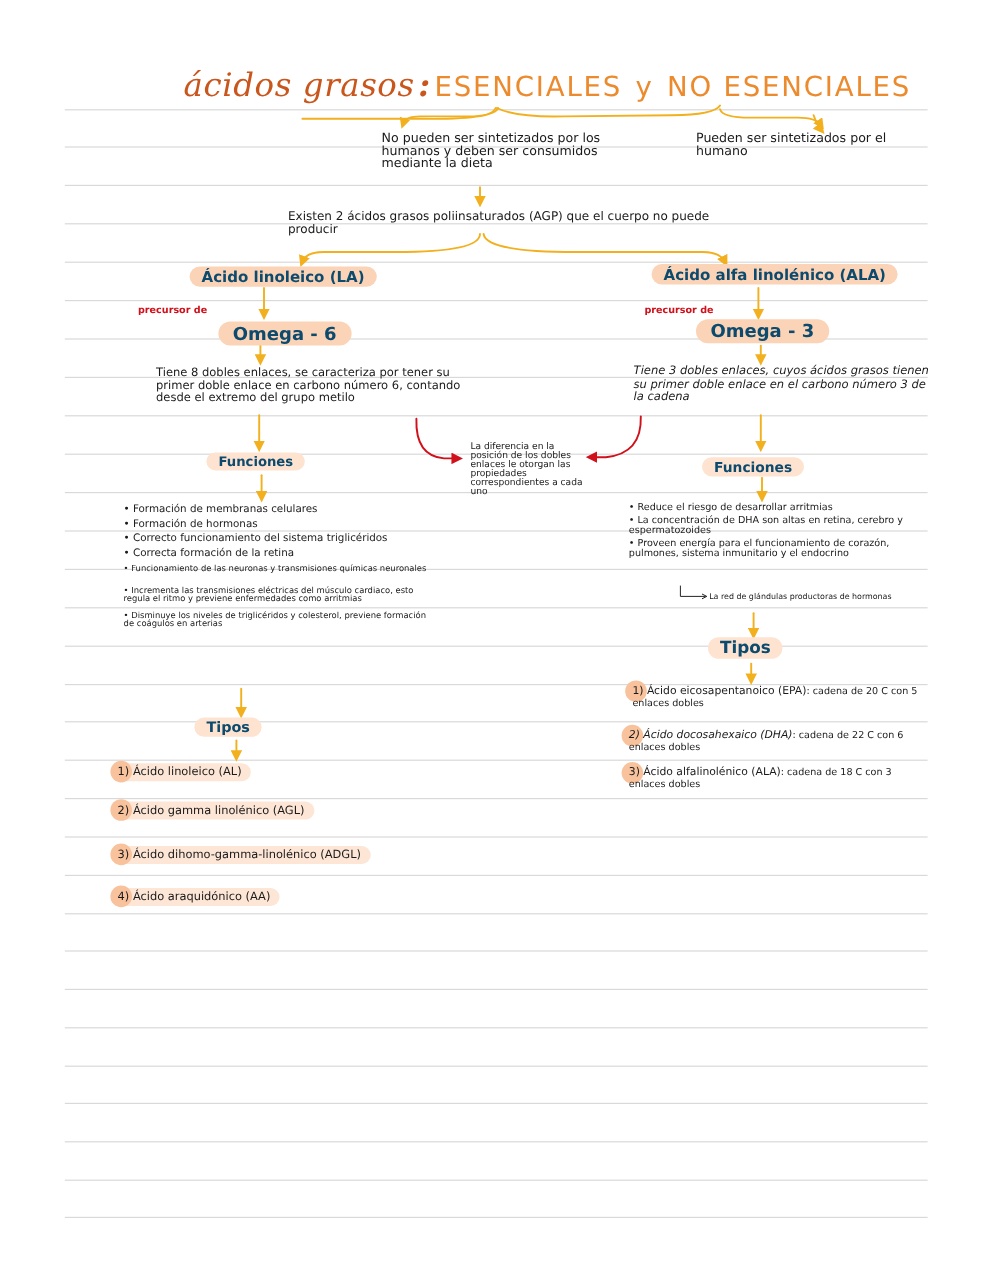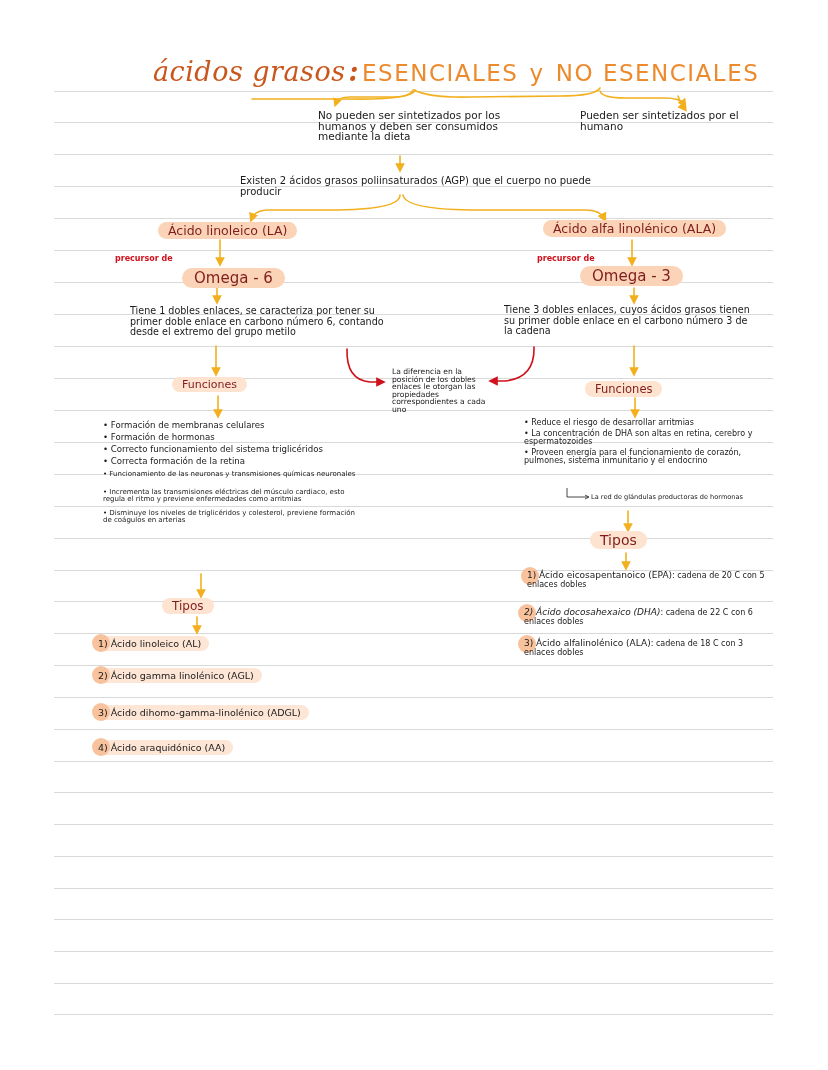--- a/index.html
+++ b/index.html
@@ -20,21 +20,21 @@
     }
     .title-sub {
       font-family: "DejaVu Sans", sans-serif; color: #ec8a2e;
       font-size: 23px; letter-spacing: 1.5px; font-weight: normal;
     }
     .txt { font-size: 10.2px; line-height: 10.5px; }
     .txt-sm { font-size: 8.6px; line-height: 9px; }
     .txt-xs { font-size: 7px; line-height: 7.5px; }
     .pill {
       position: absolute; background: #fbd3b6; border-radius: 10px;
-      padding: 1px 10px; font-size: 12.5px; color: #7f1d1d; white-space: nowrap;
+      padding: 1px 10px; font-size: 12.5px; color: #0c4a6e; white-space: nowrap; font-weight: bold;
     }
     .pill-lg { font-size: 15px; padding: 1px 12px; }
     .red { color: #d0101a; font-size: 8px; font-weight: bold; }
     .type-item { position: absolute; font-size: 9.5px; white-space: nowrap; }
     .type-item .dot {
       position: absolute; left: -6px; top: -4px; width: 18px; height: 18px;
       border-radius: 50%; background: #f8c29c;
     }
     .type-item .bg {
       position: absolute; left: 0; top: -2px; bottom: -2px; right: -8px;
@@ -133,21 +133,21 @@
 </div>
 
 <div class="abs txt" style="left:306px; top:110px; width:210px; font-size:10.5px;margin-left:12px;">No pueden ser sintetizados por los humanos y deben ser consumidos mediante la dieta</div>
 <div class="abs txt" style="left:580px; top:110px; width:185px; font-size:10.5px;">Pueden ser sintetizados por el humano</div>
 
 <div class="abs txt" style="left:240px; top:176px; width:360px; font-size:10px;">Existen 2 ácidos grasos poliinsaturados (AGP) que el cuerpo no puede producir</div>
 
 <div class="pill" style="left:158px; top:222px;">Ácido linoleico (LA)</div>
 <div class="abs red" style="left:115px; top:254px;">precursor de</div>
 <div class="pill pill-lg" style="left:182px; top:268px;">Omega - 6</div>
-<div class="abs txt" style="left:130px; top:306px; width:275px; font-size:9.6px;">Tiene 1 dobles enlaces, se caracteriza por tener su primer doble enlace en carbono número 6, contando desde el extremo del grupo metilo</div>
+<div class="abs txt" style="left:130px; top:306px; width:275px; font-size:9.6px;">Tiene 8 dobles enlaces, se caracteriza por tener su primer doble enlace en carbono número 6, contando desde el extremo del grupo metilo</div>
 <div class="pill" style="left:172px; top:377px; font-size:11px; background:#fde3d0;">Funciones</div>
 
 <div class="abs bullets txt-sm" style="left:103px; top:421px; width:260px;">
   <div>• <span>Formación de membranas celulares</span></div>
   <div>• <span>Formación de hormonas</span></div>
   <div style="margin-top:3px">• <span>Correcto funcionamiento del sistema triglicéridos</span></div>
   <div>• <span>Correcta formación de la retina</span></div>
   <div class="txt-xs" style="margin-top:5px">• <span>Funcionamiento de las neuronas y transmisiones químicas neuronales</span></div>
   <div class="txt-xs" style="margin-top:10px">• <span>Incrementa las transmisiones eléctricas del músculo cardiaco, esto regula el ritmo y previene enfermedades como arritmias</span></div>
   <div class="txt-xs" style="margin-top:6px">• <span>Disminuye los niveles de triglicéridos y colesterol, previene formación de coágulos en arterias</span></div>
@@ -166,21 +166,21 @@
 </div>
 <div class="type-item" style="left:98px; top:742px;">
   <span class="bg"></span><span class="dot"></span><span class="lbl">4) Ácido araquidónico (AA)</span>
 </div>
 
 <div class="abs txt-xs" style="left:392px; top:368px; width:96px; font-size:7.6px; line-height:7.6px;">La diferencia en la posición de los dobles enlaces le otorgan las propiedades correspondientes a cada uno</div>
 
 <div class="pill" style="left:543px; top:220px;">Ácido alfa linolénico (ALA)</div>
 <div class="abs red" style="left:537px; top:254px;">precursor de</div>
 <div class="pill pill-lg" style="left:580px; top:266px;">Omega - 3</div>
-<div class="abs txt" style="left:504px; top:305px; width:250px; font-size:9.6px;">Tiene 3 dobles enlaces, cuyos ácidos grasos tienen su primer doble enlace en el carbono número 3 de la cadena</div>
+<div class="abs txt" style="left:528px; top:305px; width:250px; font-size:9.6px;font-style:italic;">Tiene 3 dobles enlaces, cuyos ácidos grasos tienen su primer doble enlace en el carbono número 3 de la cadena</div>
 <div class="pill" style="left:585px; top:381px; font-size:11.5px; background:#fde3d0;">Funciones</div>
 
 <div class="abs bullets txt-xs" style="left:524px; top:419px; width:240px; font-size:8px; line-height:8px;">
   <div>• <span>Reduce el riesgo de desarrollar arritmias</span></div>
   <div>• <span>La concentración de DHA son altas en retina, cerebro y espermatozoides</span></div>
   <div style="margin-top:0">• <span>Proveen energía para el funcionamiento de corazón, pulmones, sistema inmunitario y el endocrino</span></div>
 </div>
 <div class="abs" style="left:591px; top:493px; font-size:6.6px; white-space:nowrap;">La red de glándulas productoras de hormonas</div>
 
 <div class="pill" style="left:590px; top:531px; font-size:14px; background:#fde3d0;">Tipos</div>

